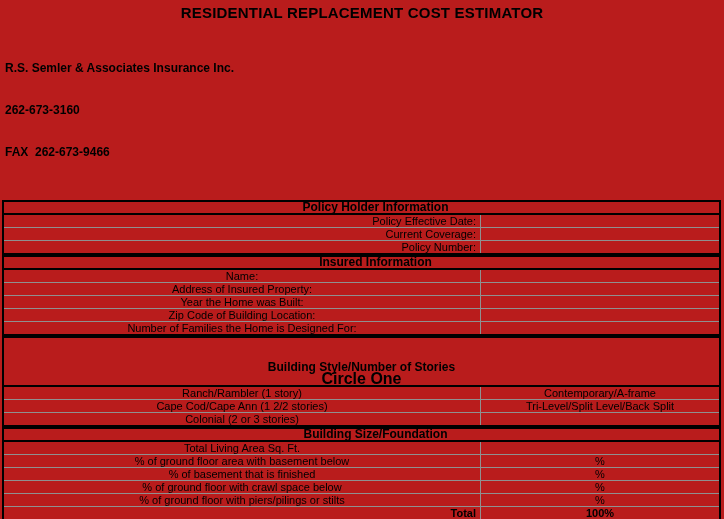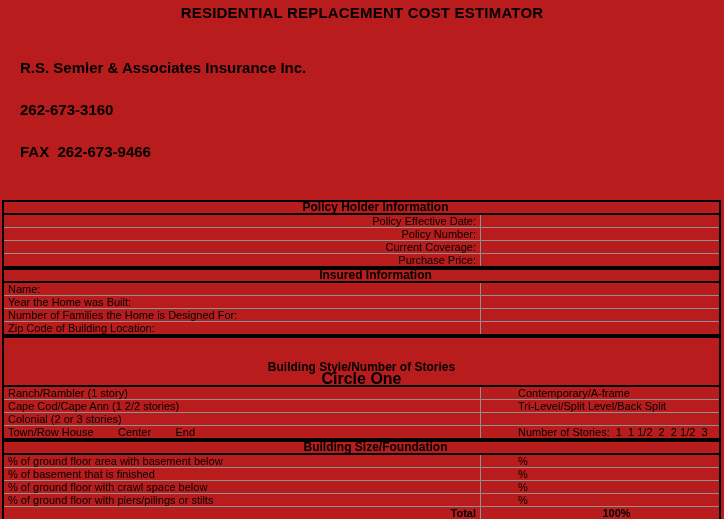--- a/index.html
+++ b/index.html
@@ -6,43 +6,43 @@
   .page{
     position:relative;width:724px;height:519px;overflow:hidden;
     background:#b91c1c;color:#000;
     font-family:"Liberation Sans",sans-serif;
   }
   .doc-title{
     padding-top:4px;text-align:center;
     font-size:15px;font-weight:bold;letter-spacing:.2px;
   }
   .agency{
-    margin:12px 0 0 20px;
-    font-size:15px;font-weight:bold;line-height:14px;white-space:pre;
+    margin:12px 0 0 5px;
+    font-size:12px;font-weight:bold;line-height:14px;white-space:pre;
   }
   .form-table{
     margin:13px 3px 0 2px;
     border:2px solid #000;border-bottom:0;
   }
   .section{border-top:4px solid #000000;}
   .section:first-child{border-top:0;}
   .sechead{
     height:11px;line-height:11px;text-align:center;
     font-size:12px;font-weight:bold;
     border-bottom:2px solid #000;overflow:visible;padding-left:28px;
   }
   .sechead-block{border-bottom:2px solid #000;text-align:center;font-weight:bold;}
   .sechead-line{height:11px;line-height:11px;font-size:12px;margin-top:24px;}
   .subhead-line{height:12px;line-height:12px;font-size:16px;}
   .row{
     display:flex;height:12px;line-height:12px;
-    font-size:11px;border-bottom:1px solid #909090;gap:33px;
+    font-size:11px;border-bottom:1px solid #909090;
   }
   .section .row:last-child{border-bottom:0;}
-  .cell{padding:0 4px;white-space:pre;overflow:hidden;}
+  .cell{padding:0 4px;white-space:pre;overflow:hidden;text-align:center;}
   .cell.left{flex:none;width:468px;border-right:1px solid #909090;}
   .cell.right{flex:1;}
   .ralign{text-align:right;}
   .center{text-align:center;}
   .bold{font-weight:bold;}
 </style>
 </head>
 <body>
 
 <div class="page">
@@ -57,77 +57,77 @@
 
   <div class="form-table">
 
     <div class="section">
       <div class="sechead">Policy Holder Information</div>
       <div class="row">
         <div class="cell left ralign">Policy Effective Date:</div>
         <div class="cell right"></div>
       </div>
       <div class="row">
-        <div class="cell left ralign">Policy Number:</div>
-        <div class="cell right"></div>
-      </div>
-      <div class="row">
         <div class="cell left ralign">Current Coverage:</div>
         <div class="cell right"></div>
       </div>
       <div class="row">
-        <div class="cell left ralign">Purchase Price:</div>
+        <div class="cell left ralign">Policy Number:</div>
         <div class="cell right"></div>
       </div>
     </div>
 
     <div class="section">
       <div class="sechead">Insured Information</div>
       <div class="row">
         <div class="cell left">Name:</div>
         <div class="cell right"></div>
       </div>
       <div class="row">
+        <div class="cell left">Address of Insured Property:</div>
+        <div class="cell right"></div>
+      </div>
+      <div class="row">
         <div class="cell left">Year the Home was Built:</div>
         <div class="cell right"></div>
       </div>
       <div class="row">
-        <div class="cell left">Number of Families the Home is Designed For:</div>
+        <div class="cell left">Zip Code of Building Location:</div>
         <div class="cell right"></div>
       </div>
       <div class="row">
-        <div class="cell left">Zip Code of Building Location:</div>
+        <div class="cell left">Number of Families the Home is Designed For:</div>
         <div class="cell right"></div>
       </div>
     </div>
 
     <div class="section">
       <div class="sechead-block">
         <div class="sechead-line">Building Style/Number of Stories</div>
         <div class="subhead-line">Circle One</div>
       </div>
       <div class="row">
         <div class="cell left">Ranch/Rambler (1 story)</div>
         <div class="cell right">Contemporary/A-frame</div>
       </div>
       <div class="row">
         <div class="cell left">Cape Cod/Cape Ann (1 2/2 stories)</div>
         <div class="cell right">Tri-Level/Split Level/Back Split</div>
       </div>
       <div class="row">
         <div class="cell left">Colonial (2 or 3 stories)</div>
       </div>
-      <div class="row">
-        <div class="cell left">Town/Row House        Center        End</div>
-        <div class="cell right">Number of Stories:  1  1 1/2  2  2 1/2  3</div>
-      </div>
     </div>
 
     <div class="section">
       <div class="sechead">Building Size/Foundation</div>
+      <div class="row">
+        <div class="cell left">Total Living Area Sq. Ft.</div>
+        <div class="cell right"></div>
+      </div>
       <div class="row">
         <div class="cell left">% of ground floor area with basement below</div>
         <div class="cell right">%</div>
       </div>
       <div class="row">
         <div class="cell left">% of basement that is finished</div>
         <div class="cell right">%</div>
       </div>
       <div class="row">
         <div class="cell left">% of ground floor with crawl space below</div>

